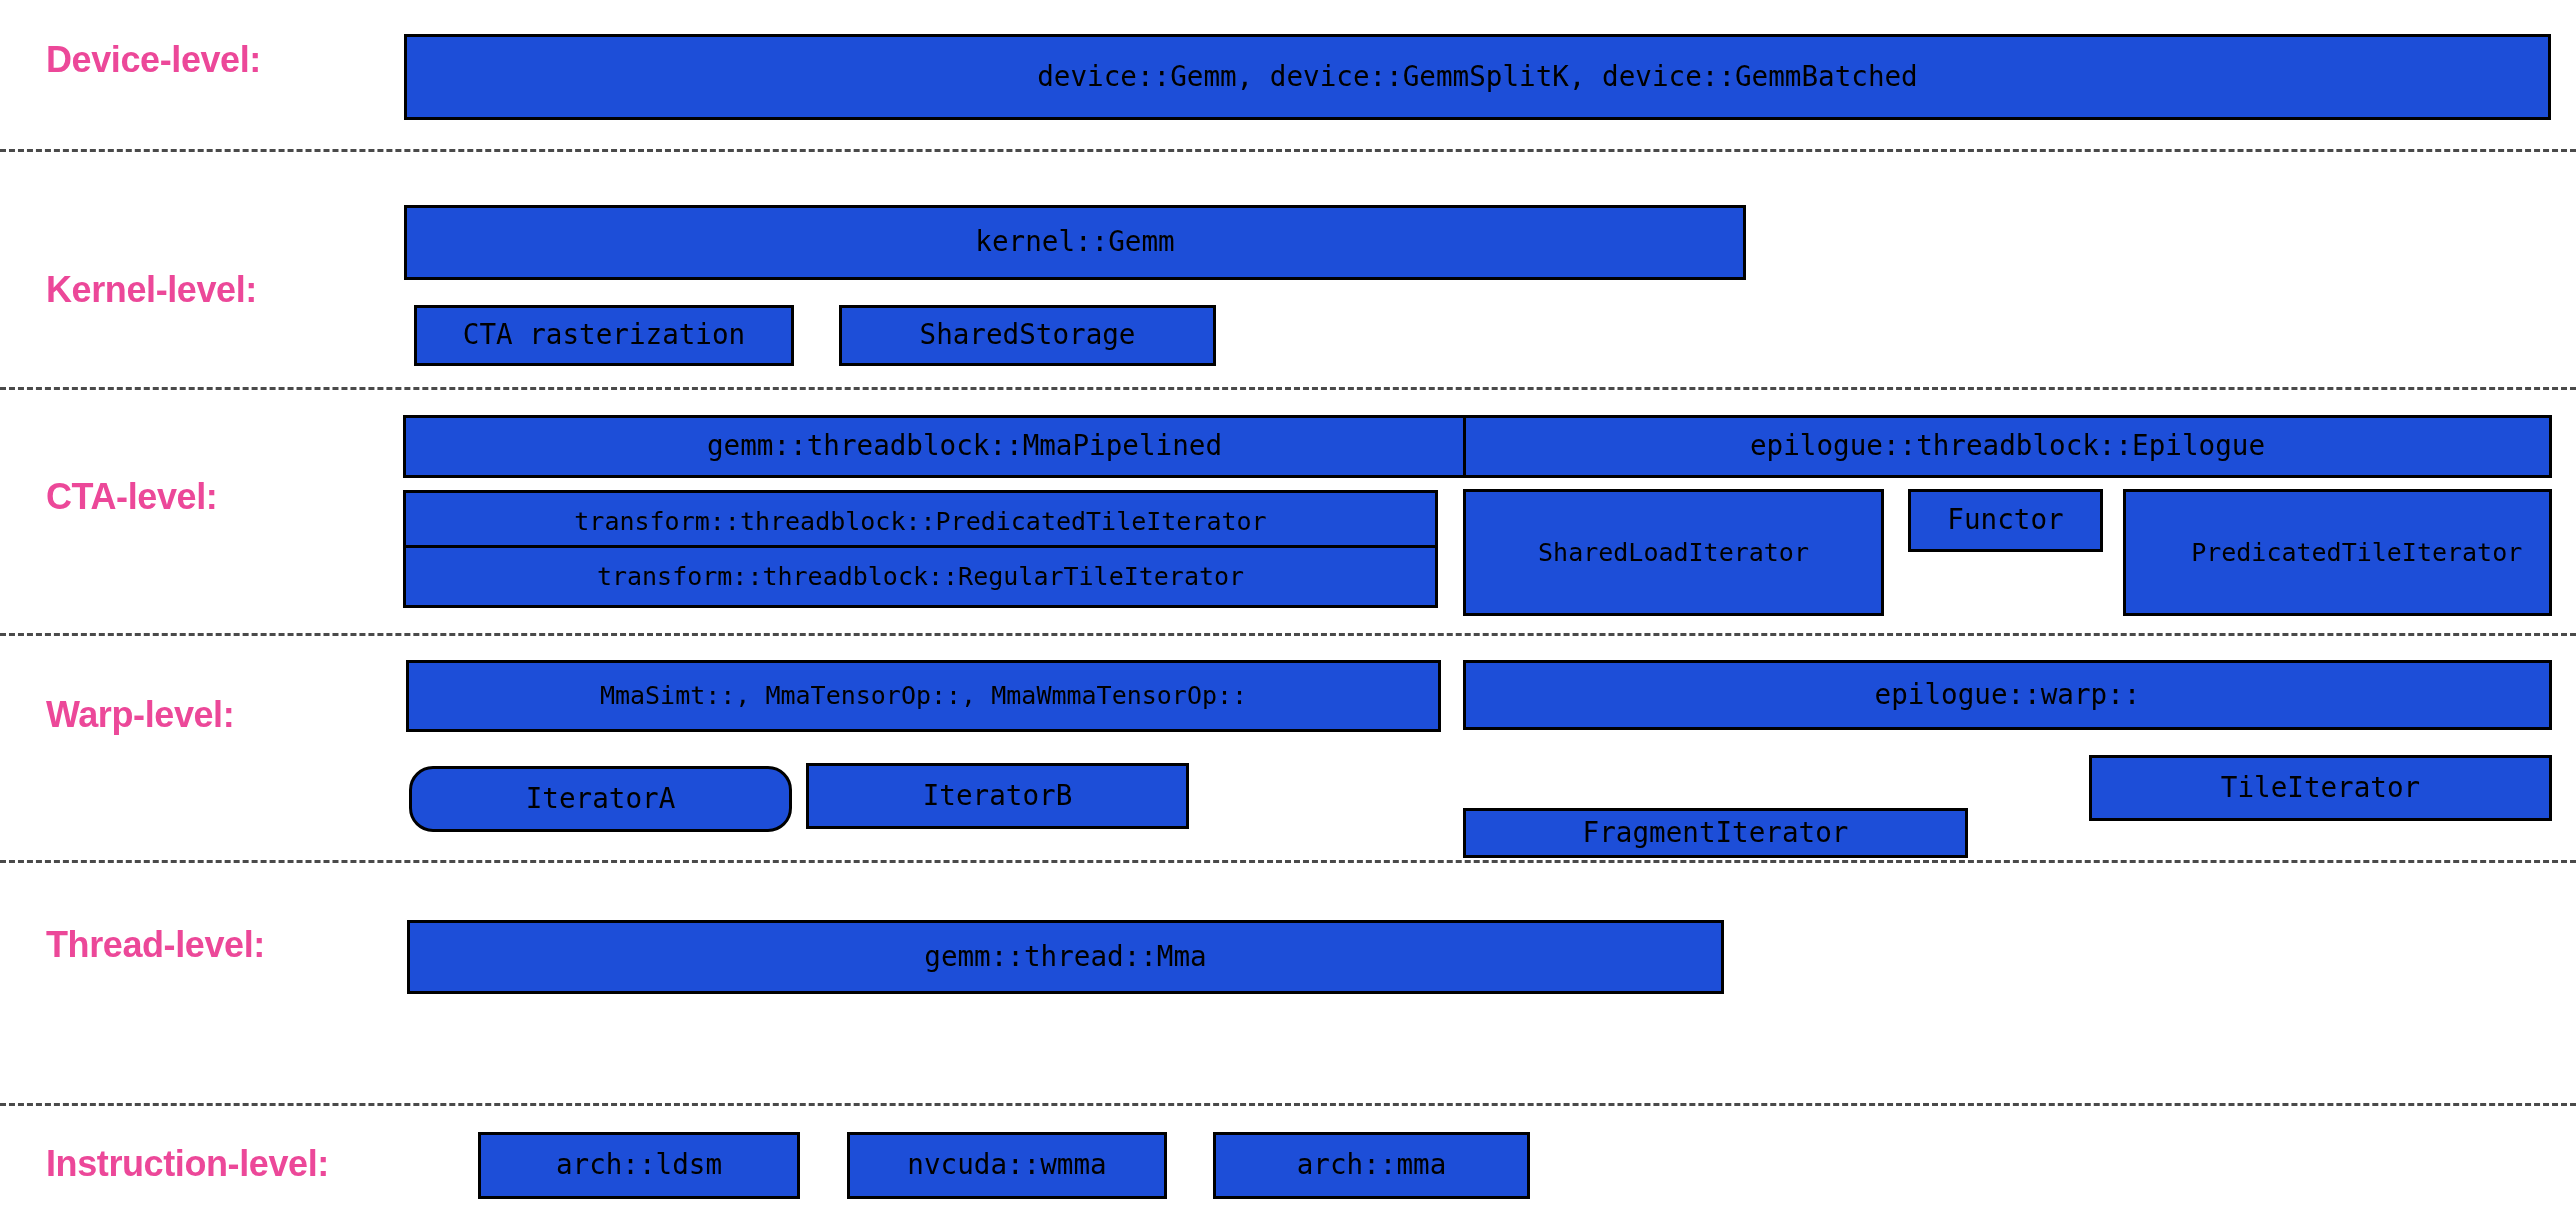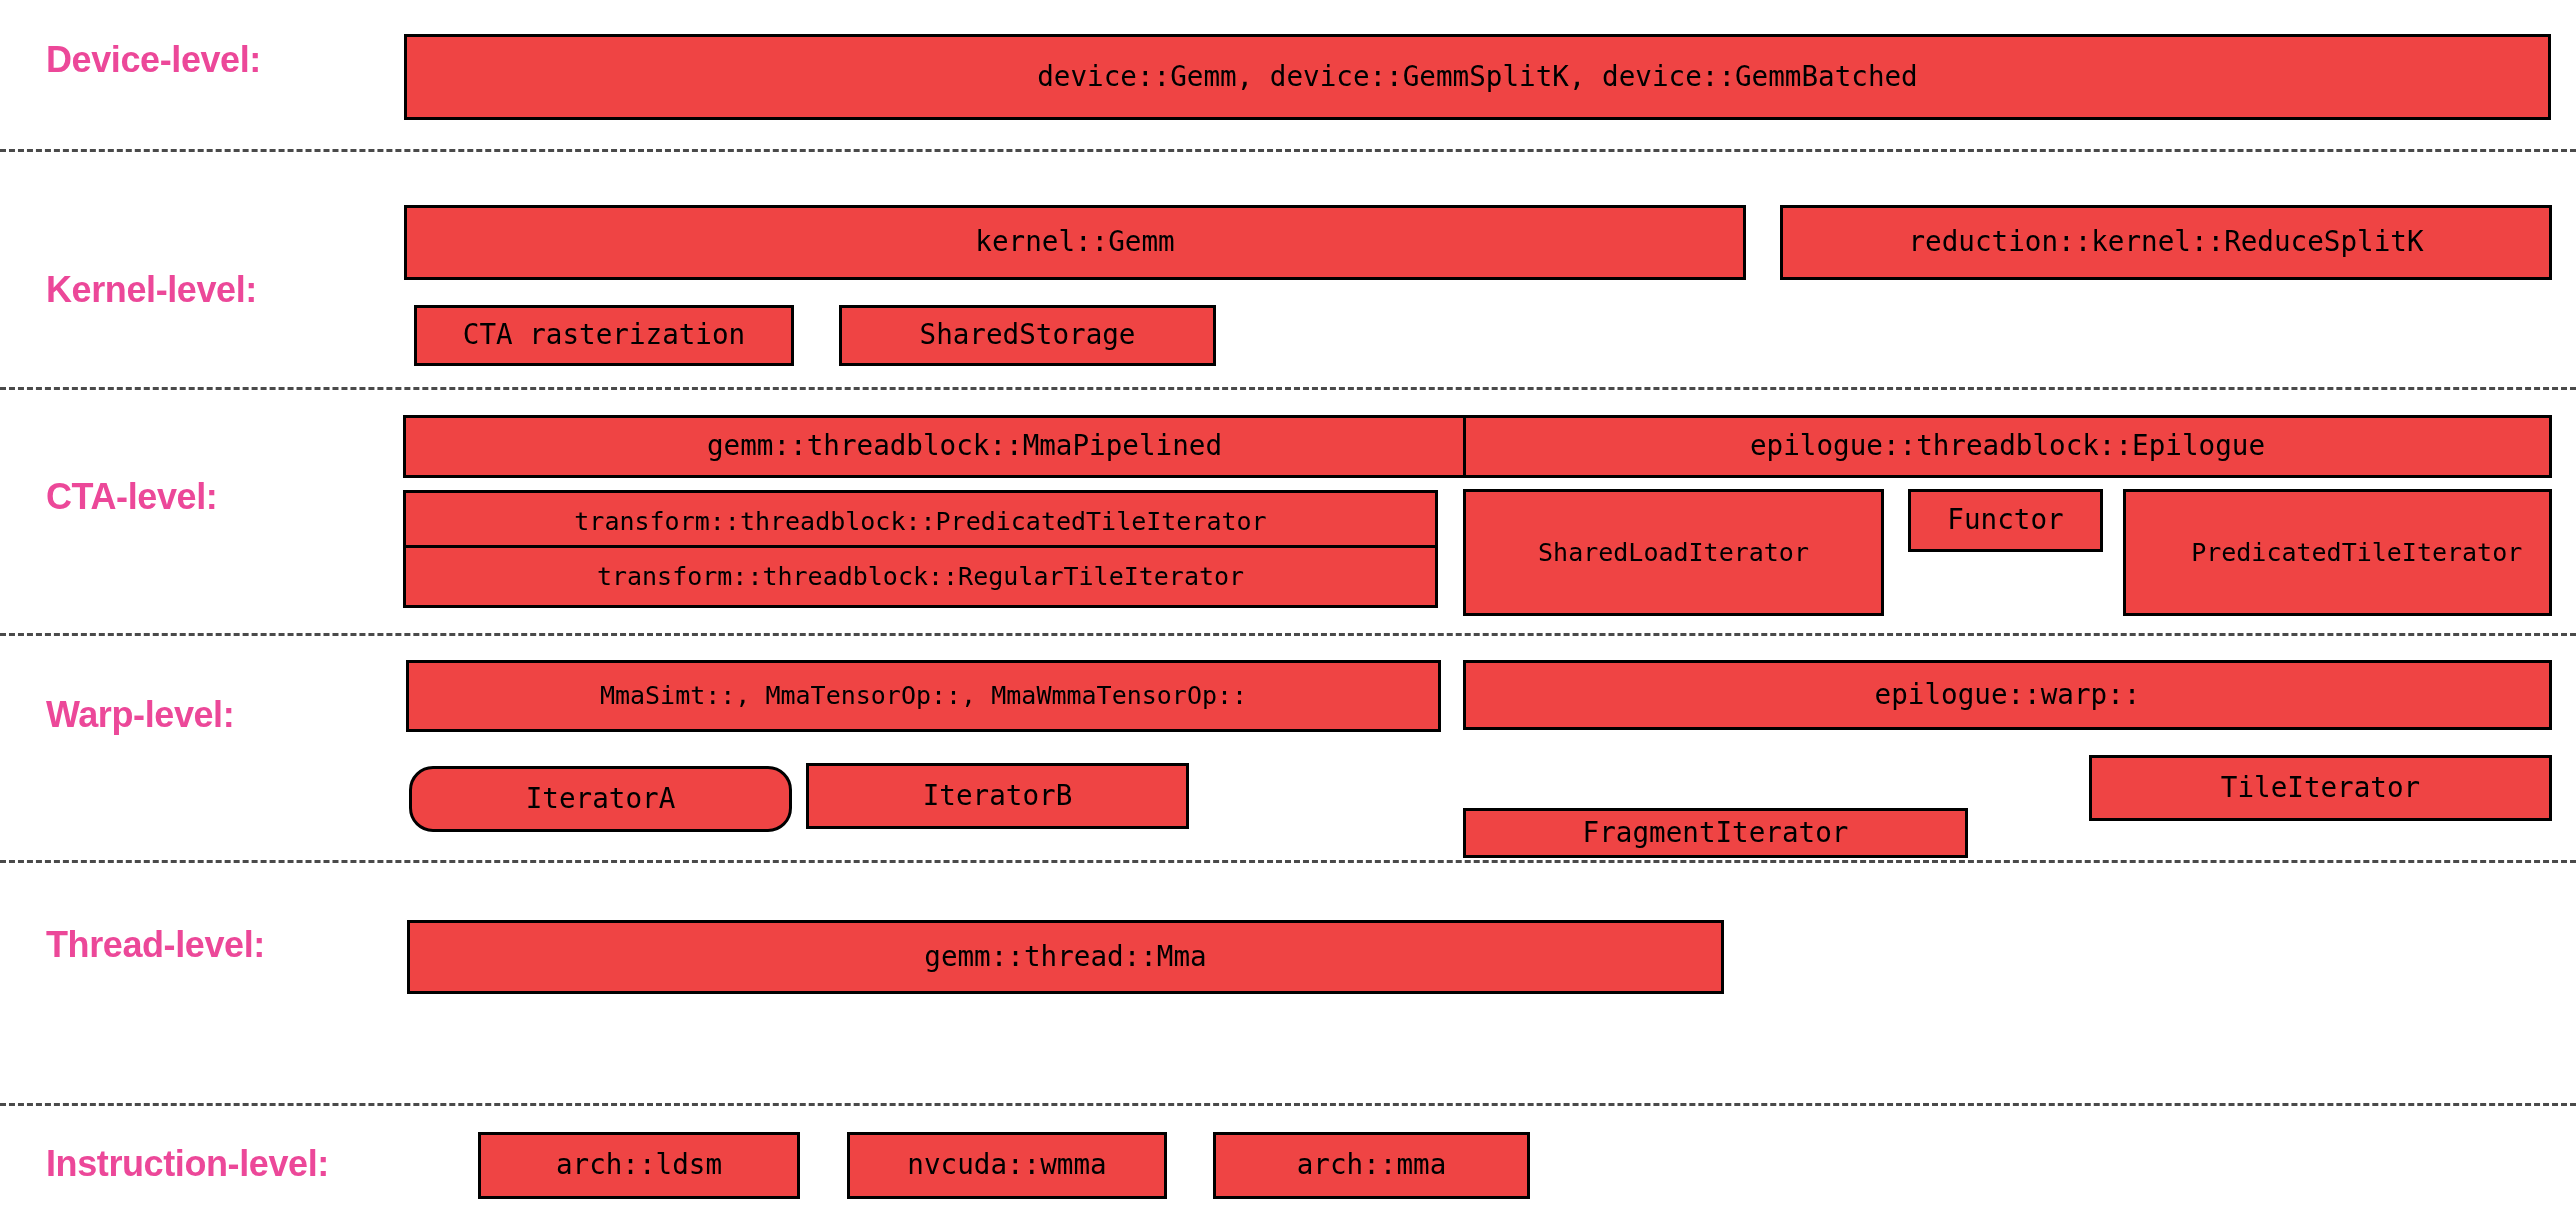--- a/index.html
+++ b/index.html
@@ -29,21 +29,21 @@
     position: absolute;
     left: 0;
     width: 2576px;
     height: 0;
     border-top: 3.1px dashed #4a4a4a;
   }
   .node {
     position: absolute;
     box-sizing: border-box;
     border: 3.1px solid #000000;
-    background: #ef4444;
+    background: #1d4ed8;
     display: flex;
     align-items: center;
     justify-content: center;
     text-align: center;
     font-family: "DejaVu Sans Mono", "Liberation Mono", monospace;
     font-size: 27.6px;
     color: #000000;
     line-height: 1.1;
     padding: 0 4.6px;
     white-space: nowrap;
@@ -60,21 +60,20 @@
   <div class="level-label" style="left:46px; top:42px;">Device-level:</div>
 
   <div class="node" style="left:404px; top:34px; width:2147px; height:86px;">device::Gemm, device::GemmSplitK, device::GemmBatched</div>
 
   <div class="divider" style="top:149px;"></div>
 
   <div class="level-label" style="left:46px; top:272px;">Kernel-level:</div>
 
   <div class="node" style="left:404px; top:205px; width:1342px; height:75px;">kernel::Gemm</div>
 
-  <div class="node" style="left:1780px; top:205px; width:772px; height:75px;">reduction::kernel::ReduceSplitK</div>
 
   <div class="node" style="left:414px; top:305px; width:380px; height:61px;">CTA rasterization</div>
 
   <div class="node" style="left:839px; top:305px; width:377px; height:61px;">SharedStorage</div>
 
   <div class="divider" style="top:387px;"></div>
 
   <div class="level-label" style="left:46px; top:479px;">CTA-level:</div>
 
   <div class="node" style="left:403px; top:415px; width:1123px; height:63px;">gemm::threadblock::MmaPipelined</div>

